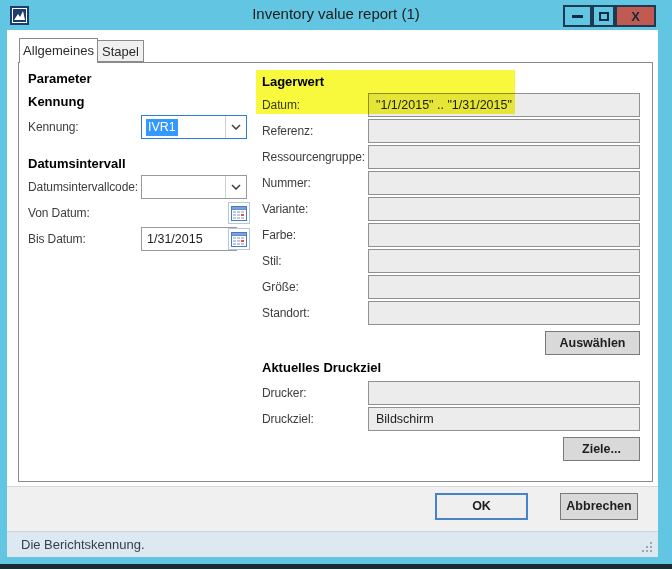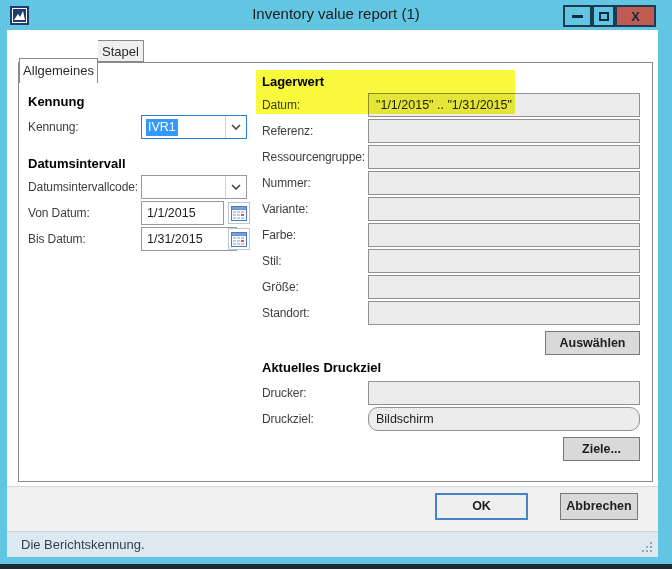--- a/index.html
+++ b/index.html
@@ -36,21 +36,21 @@
   .grip i:nth-child(3){ right:8px; bottom:0; } .grip i:nth-child(4){ right:0; bottom:4px; }
   .grip i:nth-child(5){ right:4px; bottom:4px; } .grip i:nth-child(6){ right:0; bottom:8px; }
 
   .bottom-dark { position:absolute; left:0; bottom:0; width:672px; height:5px; background:#1b2b36; }
 
   
   .tabpage-border { position:absolute; left:11px; top:32px; width:635px; height:420px;
                     border:1px solid #8a8a8a; }
   .tab { position:absolute; font-size:13px; color:#2b2b2b; text-align:center; cursor:default; }
   .tab-active { left:12px; top:8px; width:79px; height:25px; background:#ffffff;
-                border:1px solid #8a8a8a; border-bottom:none; z-index:3; line-height:23px;margin-top:20px; }
+                border:1px solid #8a8a8a; border-bottom:none; z-index:3; line-height:23px; }
   .tab-idle { left:91px; top:10px; width:46px; height:22px; background:#f0f0f0;
               border:1px solid #8a8a8a; border-left:none; z-index:1; line-height:21px; }
 
   
   .lbl { position:absolute; height:24px; line-height:24px; font-size:12px;
          letter-spacing:-0.1px; color:#3d3d3f; white-space:nowrap; }
   .hdg { position:absolute; height:16px; line-height:16px; font-weight:bold;
          font-size:13px; color:#000; white-space:nowrap; }
   .tb  { position:absolute; height:24px; line-height:22px; background:#fff;
          border:1px solid #999; padding:0 5px; font-size:12.5px; color:#1e1e1e; }
@@ -125,21 +125,20 @@
     <div class="combo" style="left:134px; top:145px; width:106px;">
       <span class="val"></span>
       <span class="dd">
         <svg width="10" height="6" viewBox="0 0 10 6">
             <polyline points="1,1 5,5 9,1" fill="none" stroke="#444" stroke-width="1.6"></polyline>
           </svg>
       </span>
     </div>
 
     <div class="lbl" style="left:21px; top:171px;">Von Datum:</div>
-    <div class="tb" style="left:134px; top:171px; width:83px;">1/1/2015</div>
     <div class="calbtn" style="left:221px; top:172px;">
       <svg width="16" height="15" viewBox="0 0 16 15">
         <rect x="0" y="0" width="16" height="15" fill="#4a78c2"></rect>
         <rect x="1" y="1" width="14" height="2.5" fill="#7ea2d8"></rect>
         <rect x="1" y="4" width="14" height="10" fill="#ffffff"></rect>
         <g fill="#b9cbe8">
           <rect x="2" y="5" width="3" height="2"></rect>
             <rect x="6" y="5" width="3" height="2"></rect>
             <rect x="10" y="5" width="3" height="2"></rect>
           <rect x="2" y="8" width="3" height="2"></rect>
@@ -203,21 +202,21 @@
     <div class="ro" style="left:361px; top:271px; width:272px;"></div>
 
     <div class="btn" style="left:538px; top:301px; width:95px; height:24px; line-height:22px;">Auswählen</div>
 
     <div class="hdg" style="left:255px; top:330px;">Aktuelles Druckziel</div>
 
     <div class="lbl" style="left:255px; top:351px;">Drucker:</div>
     <div class="ro" style="left:361px; top:351px; width:272px;"></div>
 
     <div class="lbl" style="left:255px; top:377px;">Druckziel:</div>
-    <div class="ro" style="left:361px; top:377px; width:272px;border-radius:10px;">Bildschirm</div>
+    <div class="ro" style="left:361px; top:377px; width:272px;">Bildschirm</div>
 
     <div class="btn" style="left:556px; top:407px; width:77px; height:24px; line-height:22px;">Ziele...</div>
 
     <div class="footer">
       <div class="btn btn-ok" style="left:428px; top:6px; width:93px; height:27px; line-height:23px;">OK</div>
       <div class="btn" style="left:553px; top:6px; width:78px; height:27px; line-height:25px;">Abbrechen</div>
     </div>
 
     <div class="statusbar">
       <div class="status-text">Die Berichtskennung.</div>

